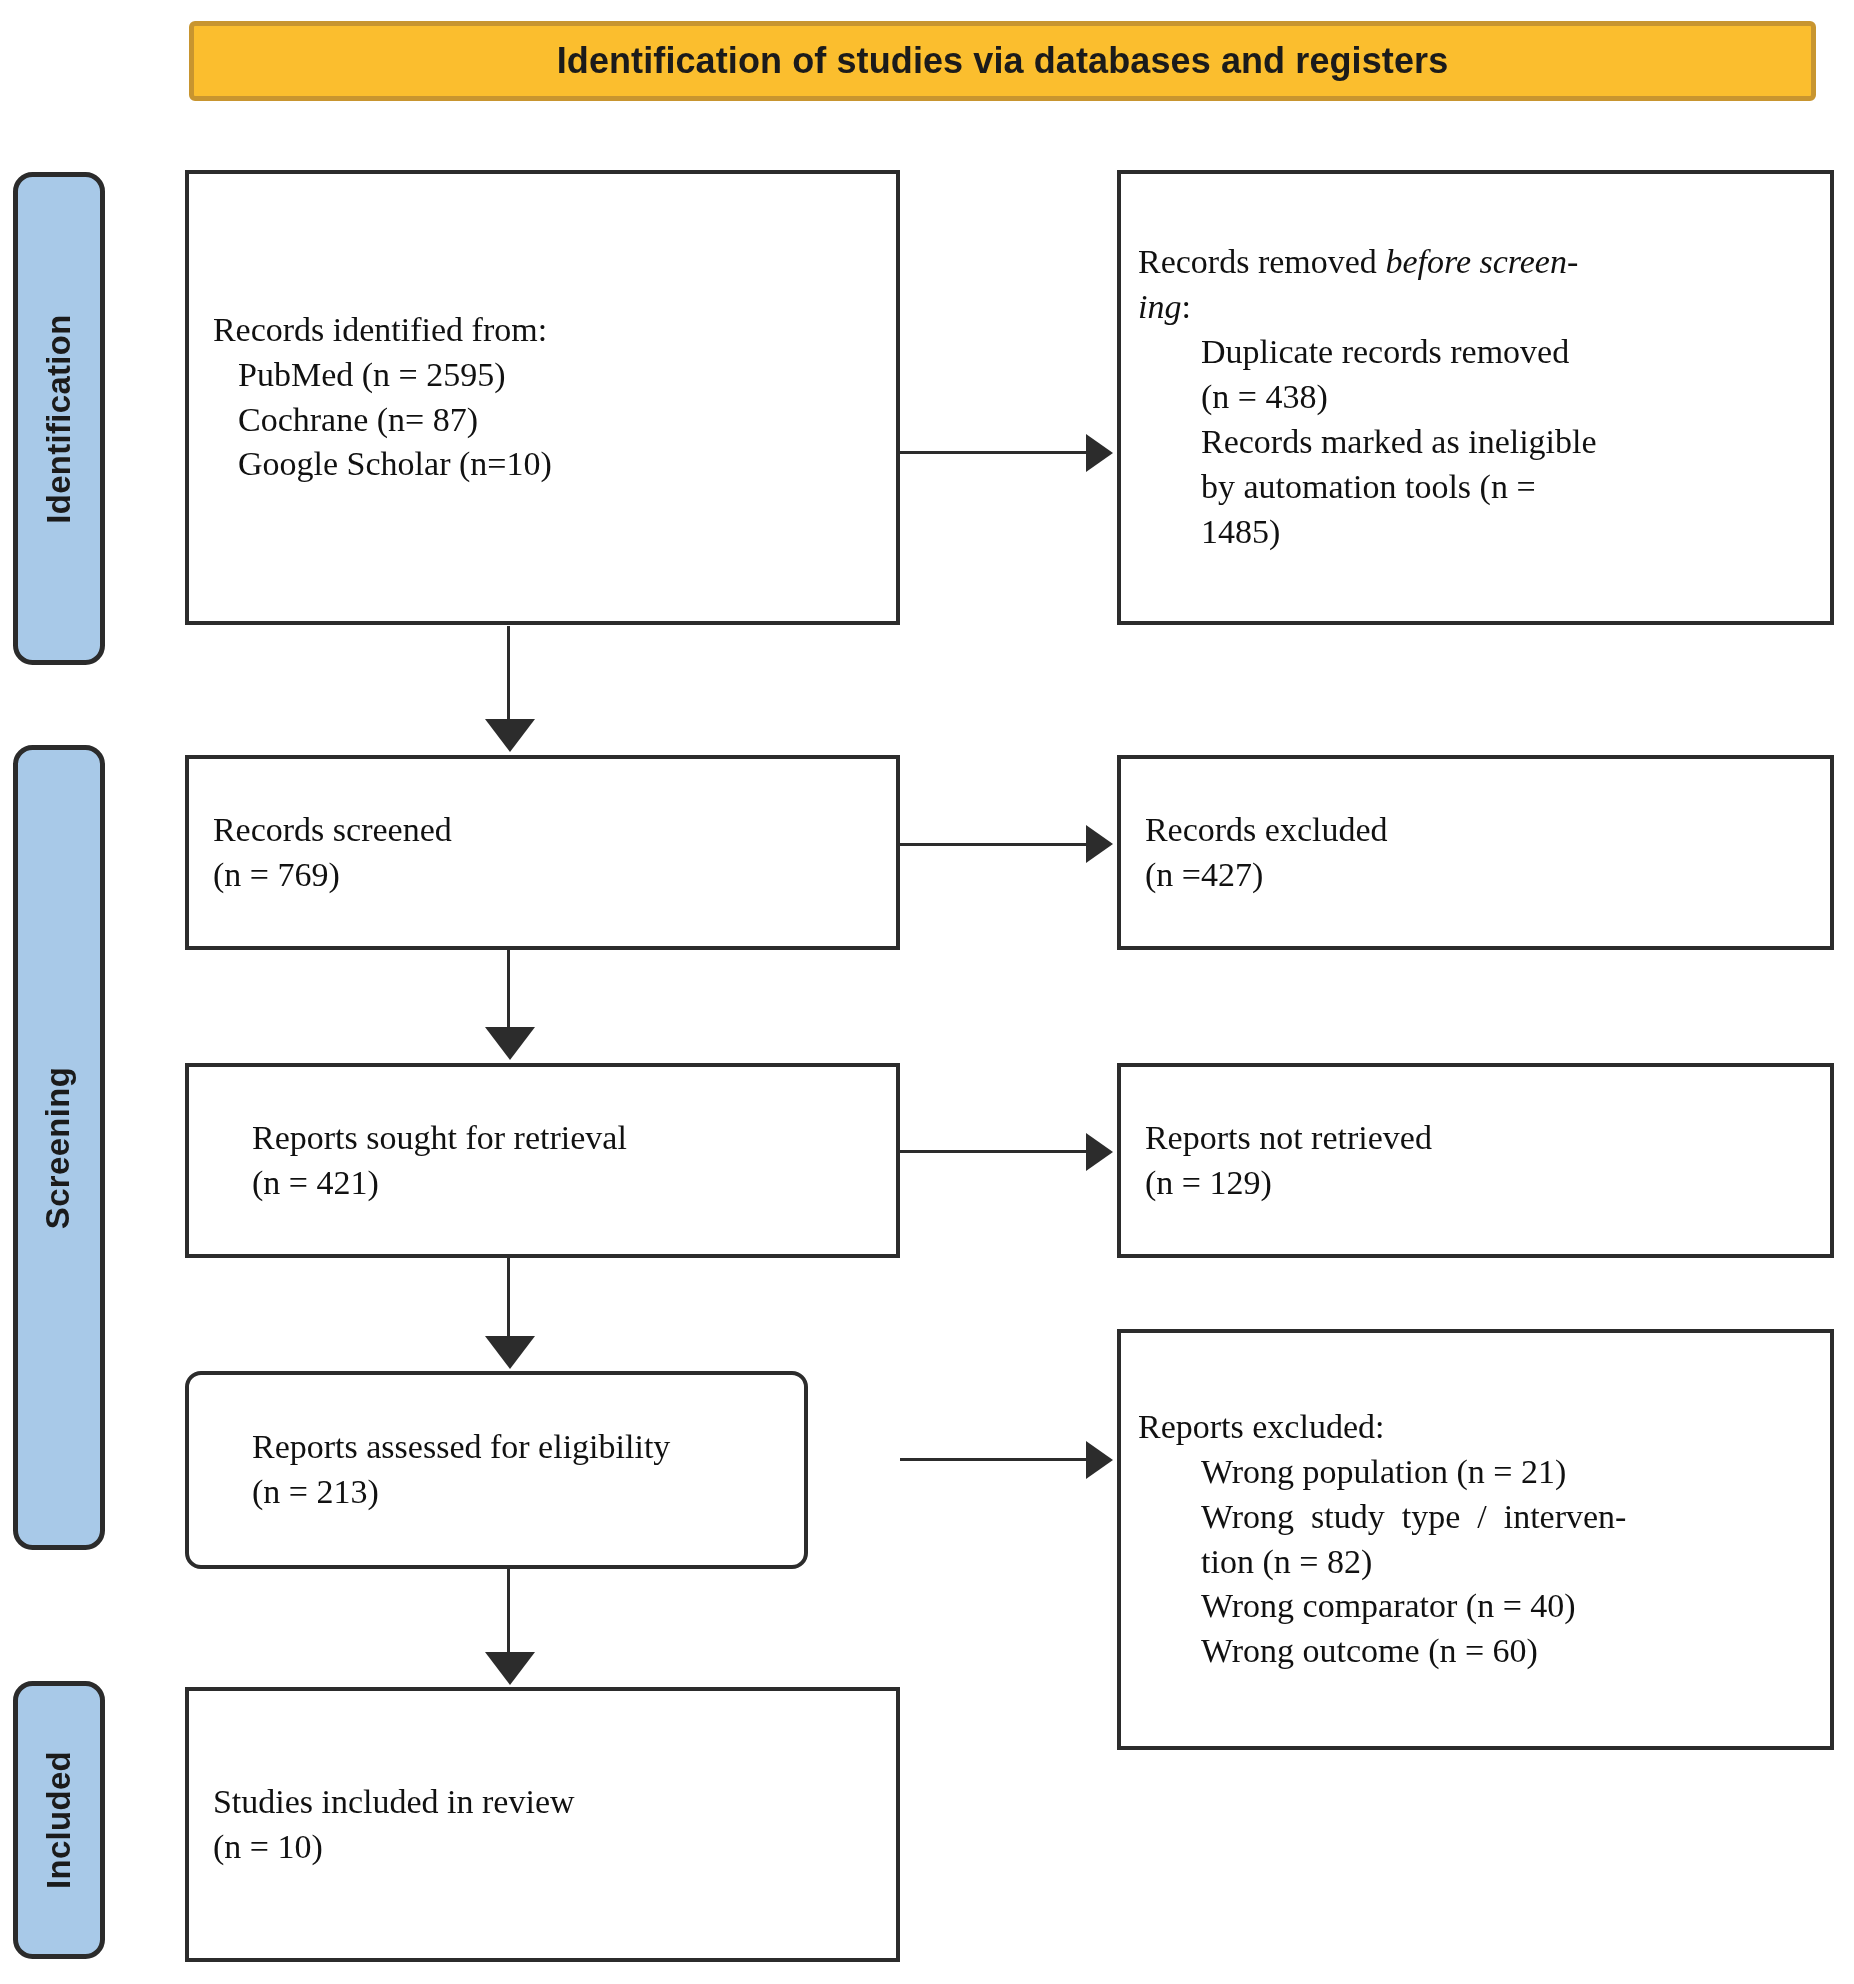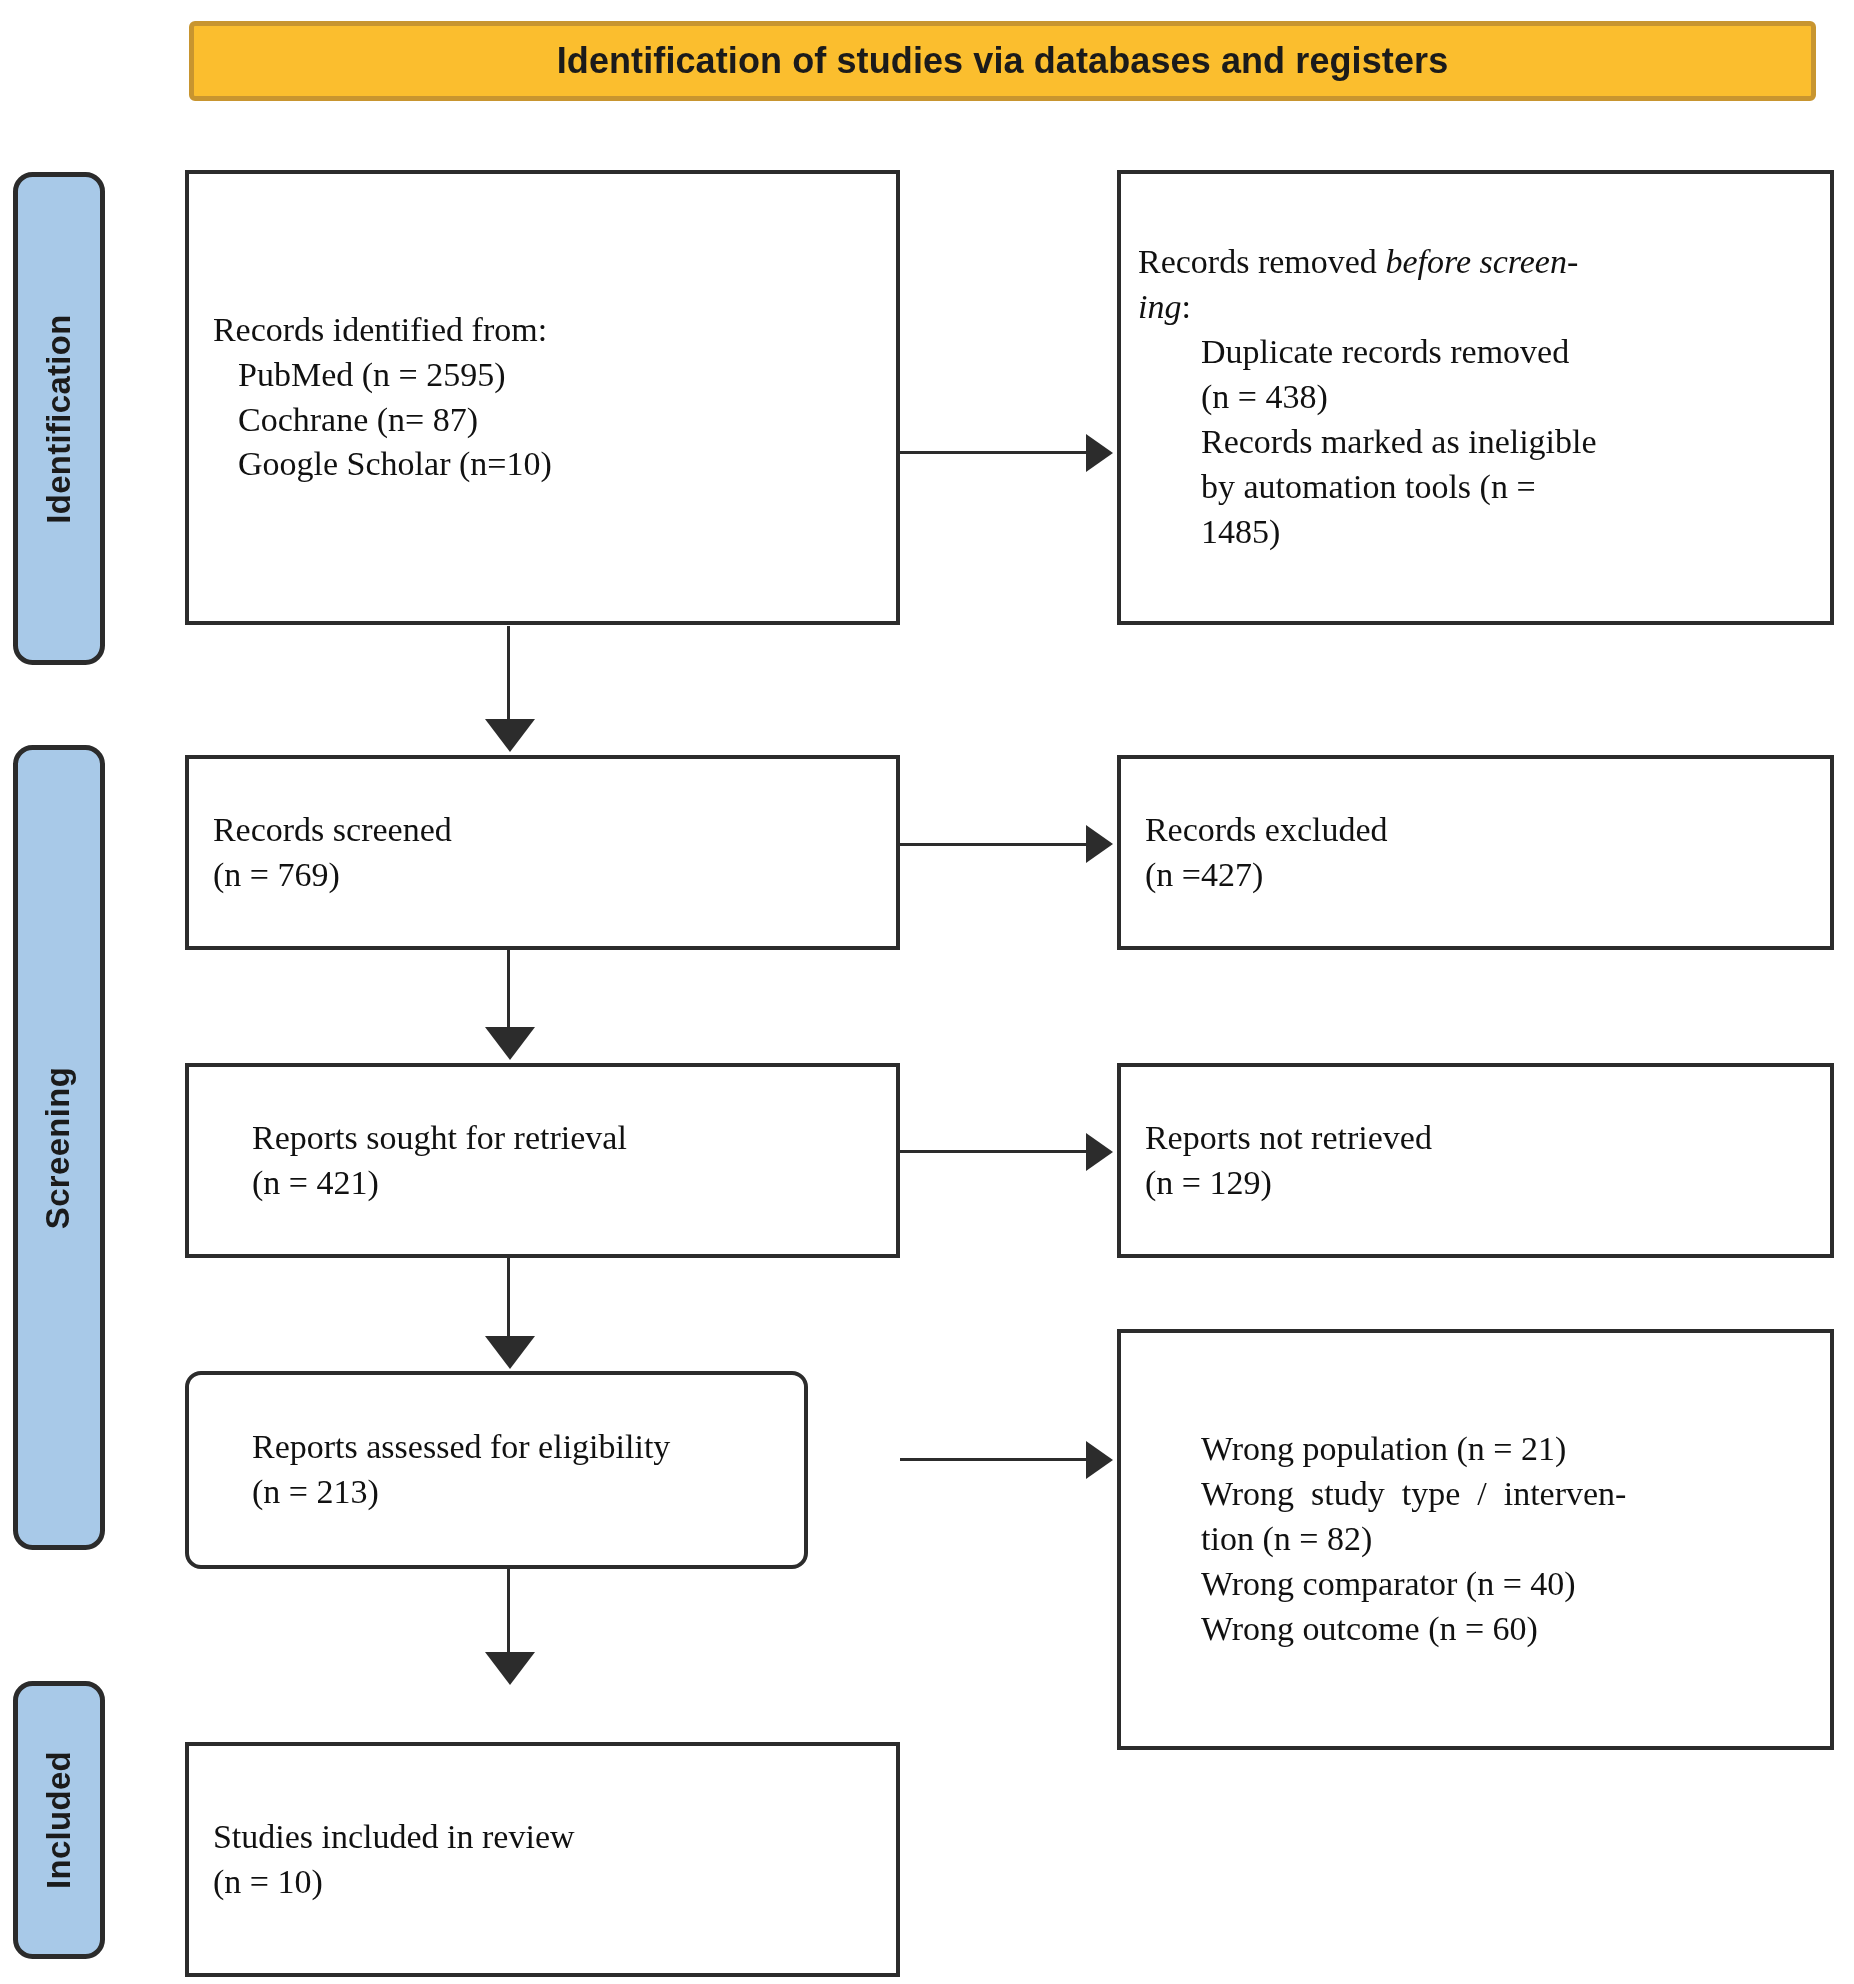--- a/index.html
+++ b/index.html
@@ -92,21 +92,21 @@
 
   
   #box-identified        { left: 185px;  top: 170px;  width: 715px; height: 455px; }
   #box-removed           { left: 1117px; top: 170px;  width: 717px; height: 455px; }
   #box-screened          { left: 185px;  top: 755px; width: 715px; height: 195px; }
   #box-excluded          { left: 1117px; top: 755px; width: 717px; height: 195px; }
   #box-sought            { left: 185px;  top: 1063px; width: 715px; height: 195px; }
   #box-notretrieved      { left: 1117px; top: 1063px; width: 717px; height: 195px; }
   #box-assessed          { left: 185px;  top: 1371px; width: 623px; height: 198px; border-radius: 16px; }
   #box-reports-excluded  { left: 1117px; top: 1329px; width: 717px; height: 421px; }
-  #box-included          { left: 185px;  top: 1742px; width: 715px; height: 235px; }
+  #box-included          { left: 185px;  top: 1687px; width: 715px; height: 275px; }
 
   
   .simple-text { padding-left: 6.9px; }
   .simple-text.pad-more { padding-left: 46px; }
 
   
   .h-line {
     position: absolute;
     height: 2.9px;
     background: #2C2C2C;
@@ -211,20 +211,21 @@
     <div class="flow-text simple-text">Reports not retrieved
 (n = 129)</div>
   </div>
 
   <div class="flow-box" id="box-assessed">
     <div class="flow-text simple-text pad-more">Reports assessed for eligibility
 (n = 213)</div>
   </div>
 
   <div class="flow-box" id="box-reports-excluded">
+    <div class="flow-text">Reports excluded:</div>
     <div class="flow-text hang">Wrong population (n = 21)</div>
     <div class="flow-text hang">Wrong  study  type  /  interven-
 tion (n = 82)</div>
     <div class="flow-text hang">Wrong comparator (n = 40)</div>
     <div class="flow-text hang">Wrong outcome (n = 60)</div>
   </div>
 
   <div class="flow-box" id="box-included">
     <div class="flow-text simple-text">Studies included in review
 (n = 10)</div>

